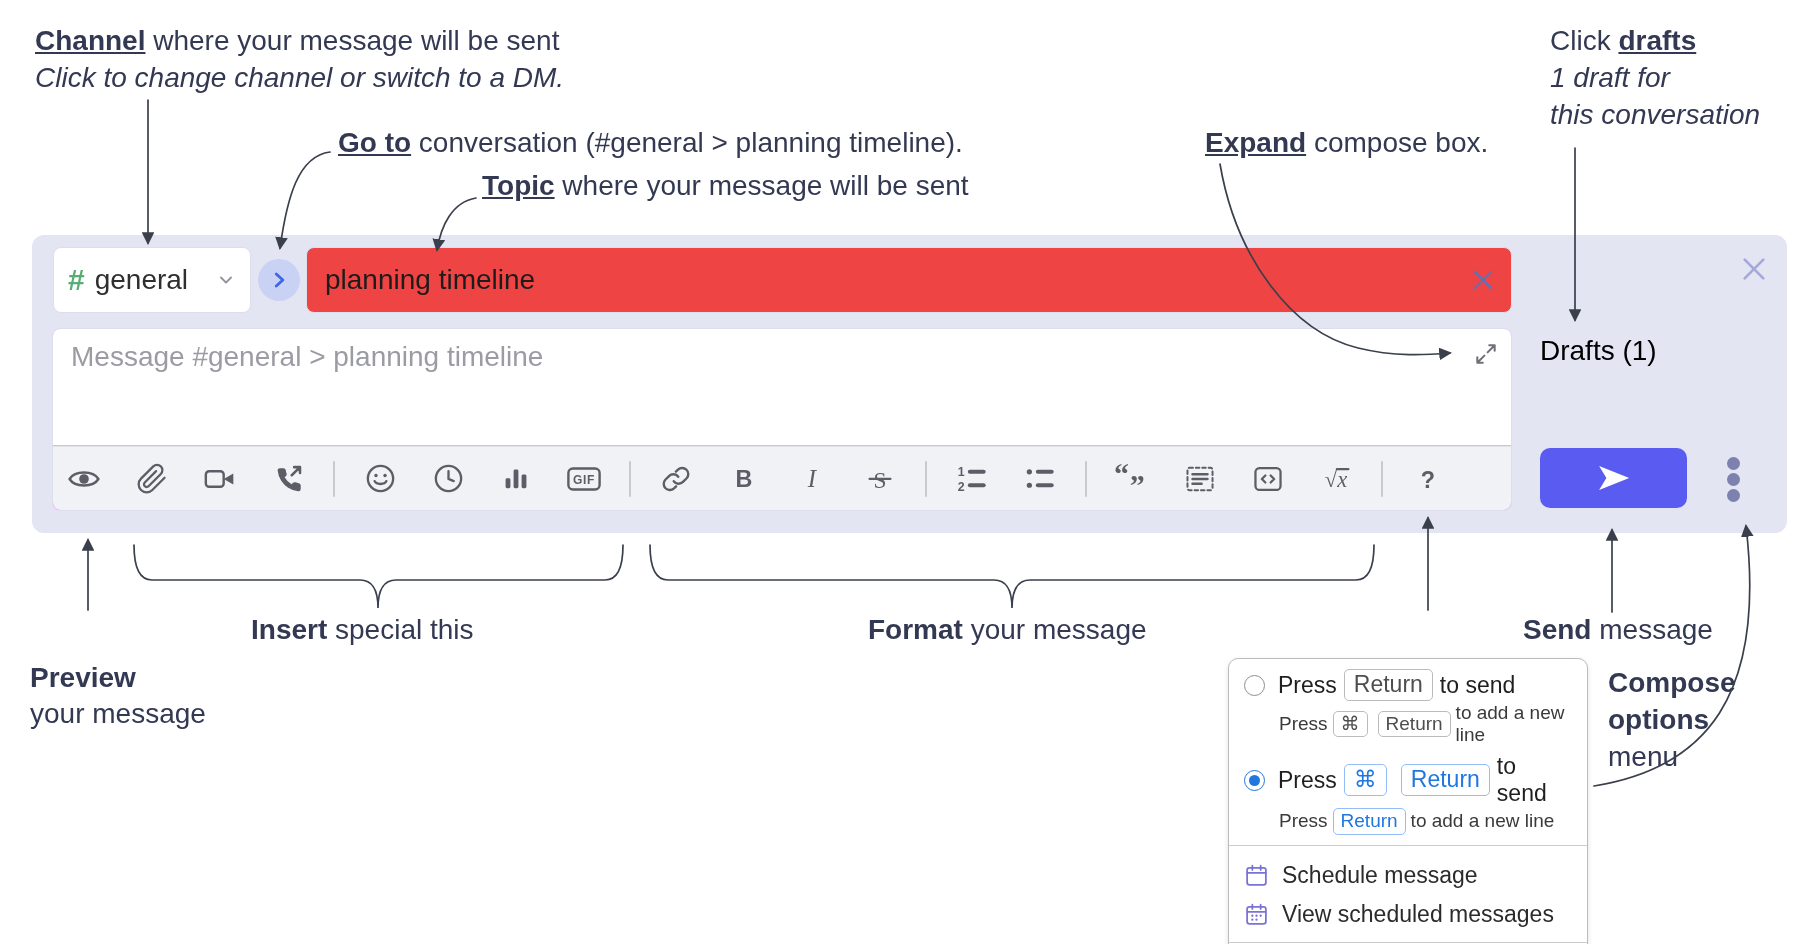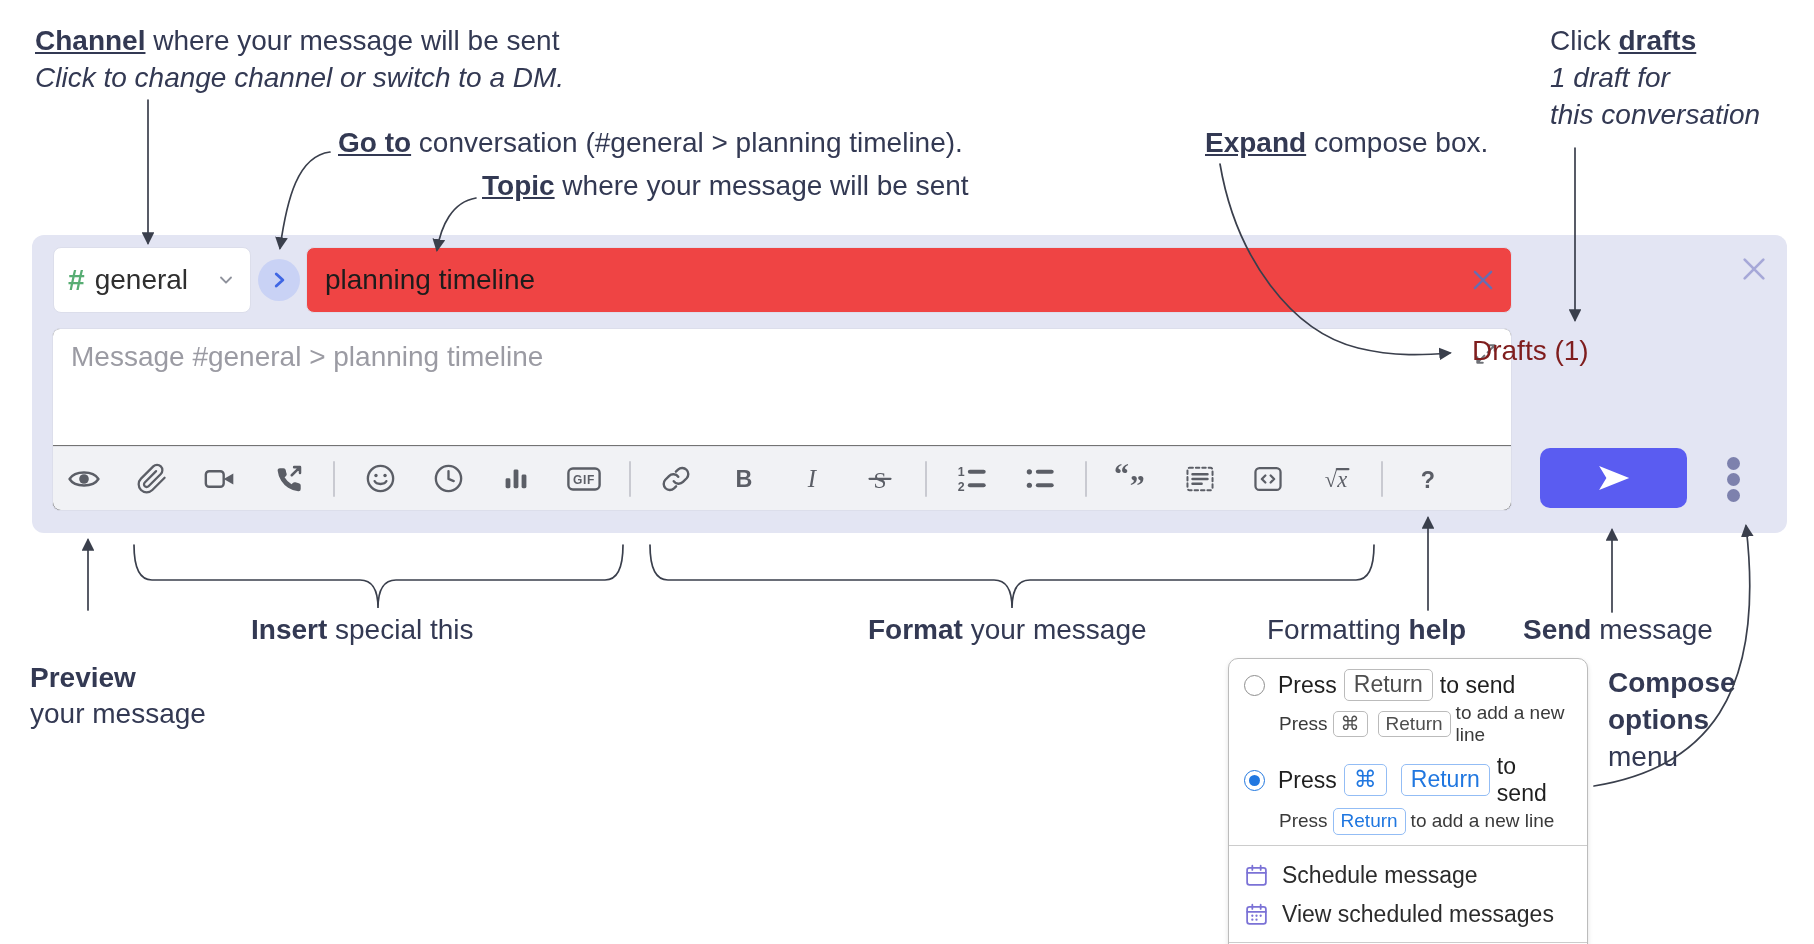--- a/index.html
+++ b/index.html
@@ -26,35 +26,35 @@
   .gobtn{position:absolute;left:226px;top:24px;width:42px;height:42px;border-radius:50%;
          background:#c9d2f5;border:none;display:flex;align-items:center;justify-content:center;cursor:pointer;}
   .topicwrap{position:absolute;left:274px;top:12px;width:1206px;height:66px;background:#ef4444;
              border:1px solid #dcdeeb;border-radius:8px;box-sizing:border-box;}
   .topicwrap input{width:100%;height:100%;border:none;outline:none;background:transparent;
                    font-family:inherit;font-size:28px;color:#1c1c1c;padding:0 60px 0 18px;box-sizing:border-box;}
   .clearx{position:absolute;right:12px;top:50%;transform:translateY(-50%);background:none;border:none;
           padding:2px;cursor:pointer;display:flex;}
   .closex{position:absolute;left:1704px;top:16px;background:none;border:none;padding:2px;cursor:pointer;display:flex;}
 
-  .msgbox{position:absolute;left:20px;top:93px;width:1460px;height:183px;background:#737373;
+  .msgbox{position:absolute;left:20px;top:93px;width:1460px;height:183px;background:#f0abfc;
           border:1px solid #dcdeeb;border-radius:8px;box-sizing:border-box;overflow:hidden;}
   .msgbox textarea{display:block;width:100%;height:116px;border:none;outline:none;resize:none;
           font-family:inherit;font-size:28px;color:#1c1c1c;padding:12px 56px 0 18px;box-sizing:border-box;}
   .msgbox textarea::placeholder{color:#9b9ba3;}
   .expandbtn{position:absolute;right:10px;top:10px;background:none;border:none;padding:2px;cursor:pointer;display:flex;}
 
   .toolbar{position:absolute;left:0;bottom:0;width:100%;height:64px;background:#f1f2f5;
            border-top:1px solid #e2e3e9;border-radius:0 0 8px 8px;display:flex;align-items:center;
            padding:8px 8px;box-sizing:border-box;gap:22px;}
   .tbtn{width:46px;height:46px;display:flex;align-items:center;justify-content:center;background:none;
         border:none;border-radius:6px;color:#5b5e66;padding:0;cursor:pointer;flex:0 0 auto;}
   .tsep{width:2px;height:36px;background:#c9cad1;border-radius:1px;flex:0 0 auto;}
 
-  .draftslink{position:absolute;left:1440px;top:100px;font-size:28px;color:#7f1d1d;cursor:pointer;
+  .draftslink{position:absolute;left:1508px;top:100px;font-size:28px;color:#000000;cursor:pointer;
               background:none;border:none;padding:0;font-family:inherit;}
   .sendbtn{position:absolute;left:1508px;top:213px;width:147px;height:60px;background:#5a5cf1;border:none;
            border-radius:10px;display:flex;align-items:center;justify-content:center;cursor:pointer;}
   .morebtn{position:absolute;left:1678px;top:216px;width:46px;height:56px;background:none;border:none;
            display:flex;flex-direction:column;align-items:center;justify-content:center;gap:3px;cursor:pointer;}
   .morebtn span{width:13px;height:13px;border-radius:50%;background:#7d81ad;}
 
   
   .lbl{position:absolute;font-size:28px;line-height:36px;color:#333953;white-space:nowrap;}
   .lbl .b{font-weight:700;}
@@ -306,23 +306,20 @@
   <div class="lbl" style="left:30px;top:612px;margin-top:48px;">
     <div class="b">Preview</div>
     <div>your message</div>
   </div>
   <div class="lbl" style="left:251px;top:612px;">
     <span class="b">Insert</span><span> special this</span>
   </div>
   <div class="lbl" style="left:868px;top:612px;">
     <span class="b">Format</span><span> your message</span>
   </div>
-  <div class="lbl" style="left:1267px;top:612px;">
-    <span>Formatting </span><span class="b">help</span>
-  </div>
   <div class="lbl" style="left:1523px;top:612px;">
     <span class="b">Send</span><span> message</span>
   </div>
   <div class="lbl" style="left:1608px;top:664px;line-height:37px;">
     <div class="b">Compose</div>
     <div class="b">options</div>
     <div>menu</div>
   </div>
 
   <div class="popup">

